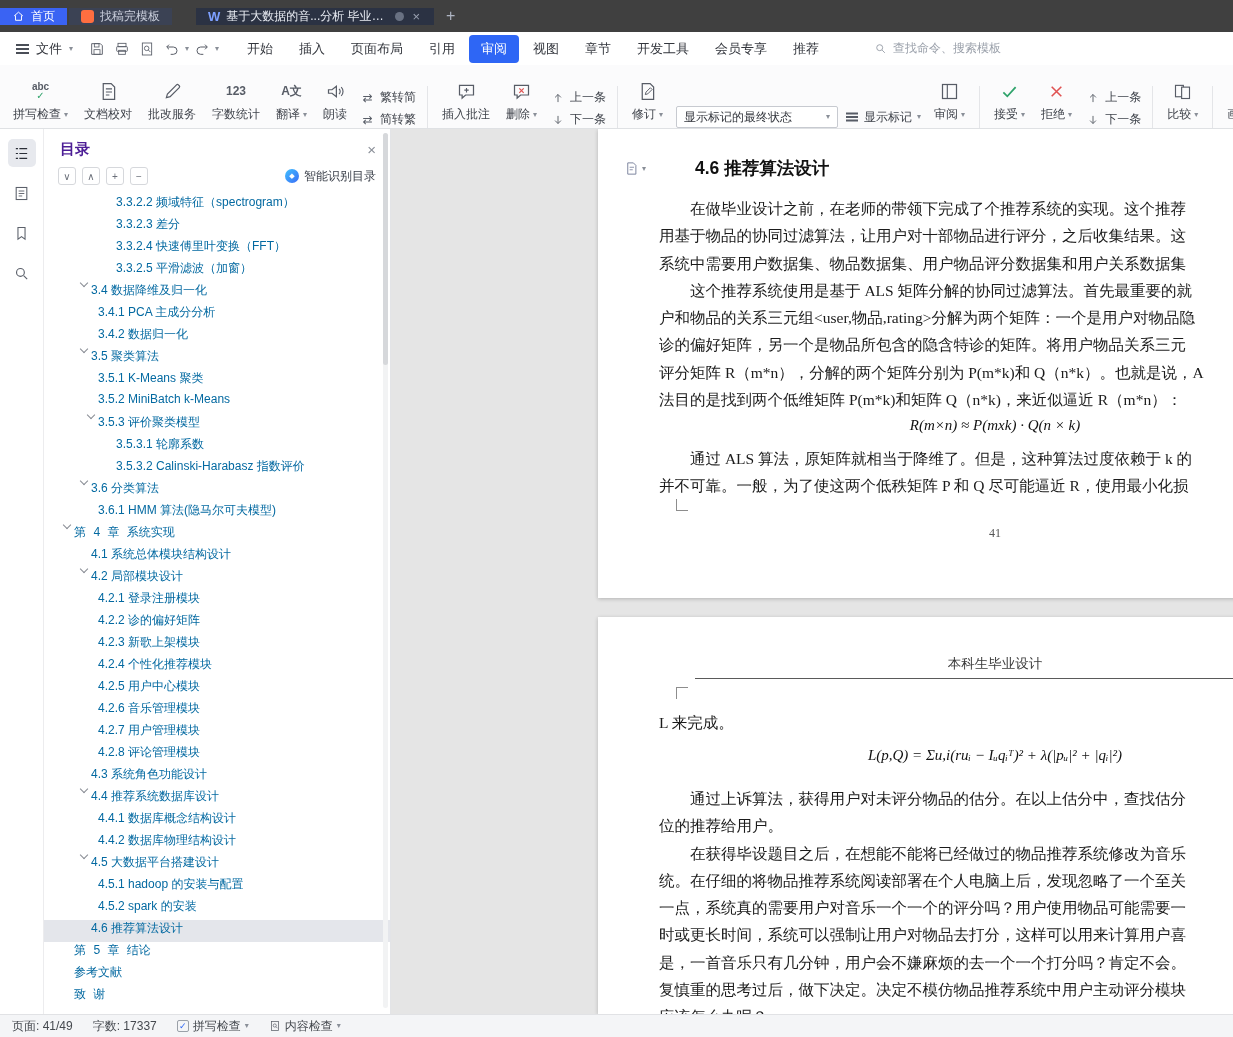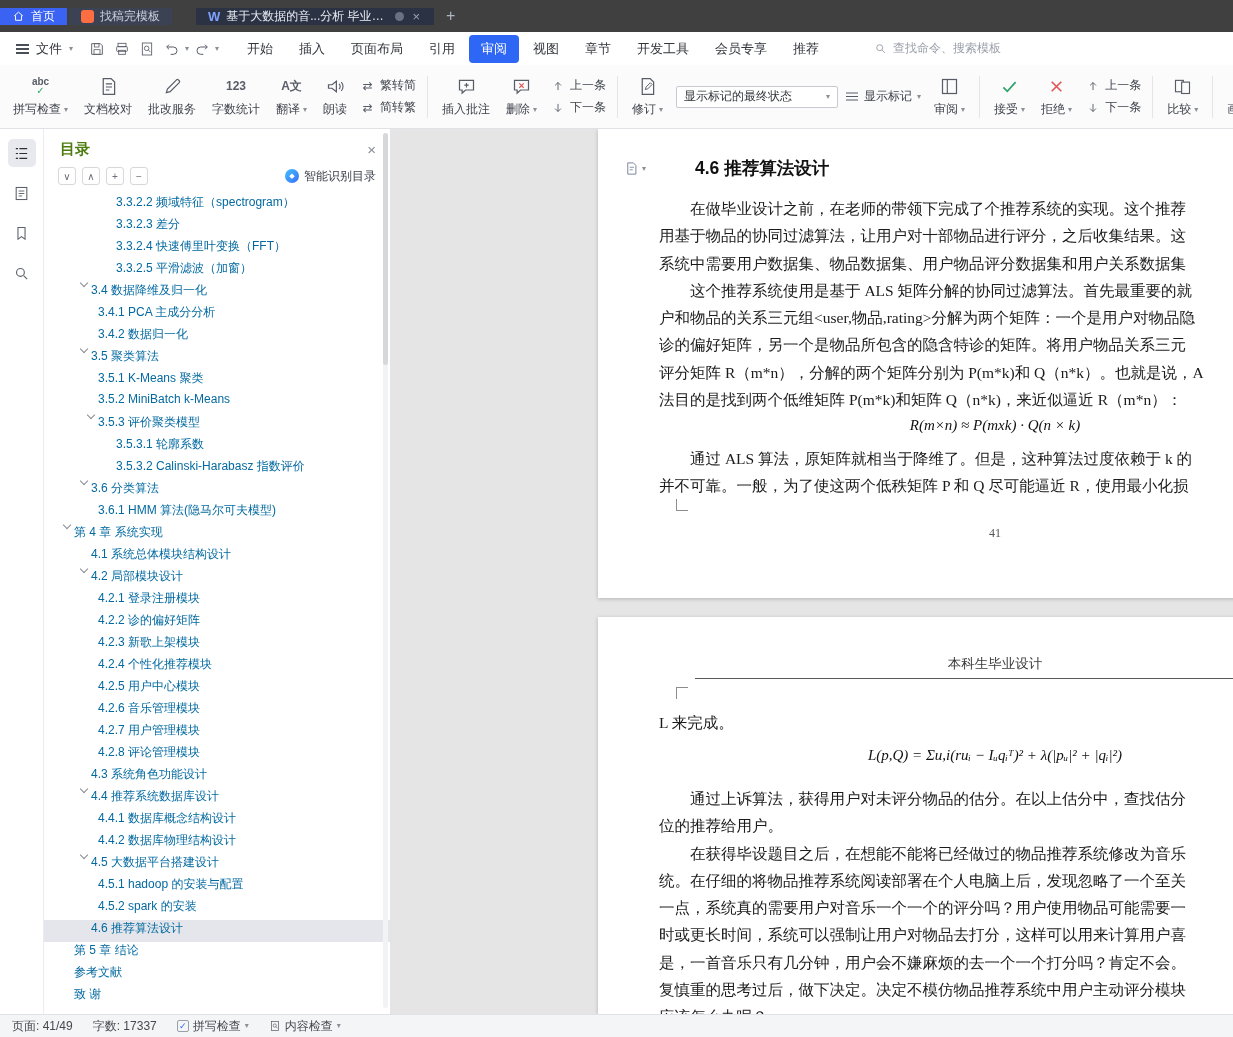--- a/index.html
+++ b/index.html
@@ -31,21 +31,21 @@
   .qat { display:flex; align-items:center; gap:1px; margin-left:4px; }
   .qbtn { width:24px; height:24px; display:flex; align-items:center; justify-content:center; color:#585d67; border-radius:3px; }
   .qbtn svg { width:16px; height:16px; }
   .menu-tab-bar { display:flex; align-items:center; gap:2px; margin-left:16px; }
   .menu-tab { padding:5px 12px; font-size:13px; color:#33363d; border-radius:4px; white-space:nowrap; }
   .menu-tab.active { background:#2e66f5; color:#fff; }
   .menusearch { margin-left:auto; margin-right:232px; display:flex; align-items:center; gap:6px; color:#9ba1ab; font-size:12px; }
   .menusearch svg { width:13px; height:13px; }
 
   
-  .ribbon { position:absolute; top:65px; left:0; right:0; height:64px; background:#fbfbfc; border-bottom:1px solid #dfe1e4; display:flex; align-items:center; padding:0 6px; gap:2px; overflow:hidden; }
+  .ribbon { position:absolute; top:65px; left:0; right:0; height:64px; background:#fbfbfc; border-bottom:1px solid #dfe1e4; display:flex; align-items:flex-end; padding:0 6px; gap:2px; overflow:hidden; }
   .rbtn { display:flex; flex-direction:column; align-items:center; justify-content:center; gap:4px; padding:5px 7px; font-size:12px; color:#3f434b; border-radius:4px; white-space:nowrap; }
   .ric { width:24px; height:22px; display:flex; align-items:center; justify-content:center; color:#575c66; }
   .ric svg { width:21px; height:21px; }
   .rlabel { display:flex; align-items:center; gap:3px; }
   .rcol { display:flex; flex-direction:column; justify-content:center; gap:5px; padding:0 4px; }
   .sbtn { display:flex; align-items:center; gap:5px; font-size:12px; color:#3f434b; white-space:nowrap; }
   .sic { width:15px; height:15px; display:flex; align-items:center; justify-content:center; color:#575c66; }
   .sic svg { width:14px; height:14px; }
   .rdiv { width:1px; height:42px; background:#e4e5e8; margin:0 5px; flex:none; }
   .combo-col { display:flex; flex-direction:row; justify-content:center; gap:6px; padding:0 4px; }
@@ -59,34 +59,34 @@
   
   .main { position:absolute; top:129px; left:0; right:0; bottom:23px; display:flex; }
   .iconstrip { width:44px; background:#fff; border-right:1px solid #ececee; display:flex; flex-direction:column; align-items:center; padding-top:10px; gap:12px; flex:none; }
   .strip-btn { width:28px; height:28px; border-radius:5px; display:flex; align-items:center; justify-content:center; color:#5b606a; }
   .strip-btn.active { background:#e7e9ee; color:#2a2e37; }
   .strip-btn svg { width:17px; height:17px; }
 
   
   .toc { width:347px; background:#fff; border-right:1px solid #e3e4e7; display:flex; flex-direction:column; flex:none; position:relative; }
   .toc-head { display:flex; align-items:center; padding:11px 14px 3px 16px; }
-  .toc-title { font-size:15px; font-weight:bold; color:#4d7c0f; }
+  .toc-title { font-size:15px; font-weight:bold; color:#4c1d95; }
   .toc-close { margin-left:auto; color:#8a8f98; font-size:15px; line-height:1; }
   .toc-tools { display:flex; align-items:center; gap:6px; padding:5px 14px 7px 14px; }
   .tbox { width:18px; height:18px; border:1px solid #d6d8dc; border-radius:3px; display:flex; align-items:center; justify-content:center; font-size:10px; color:#6b707a; }
   .smart { margin-left:auto; display:flex; align-items:center; gap:5px; font-size:12px; color:#3c414b; }
   .smart-ic { width:14px; height:14px; border-radius:50%; background:linear-gradient(135deg,#41c1ff,#3a6cf6); color:#fff; font-size:7px; display:flex; align-items:center; justify-content:center; }
   .smart-ic::before { content:"◆"; }
   .toc-list { flex:1; overflow:hidden; padding-top:2px; position:relative; }
   .toc-item { height:22px; display:flex; align-items:flex-start; font-size:12px; color:#0369a1; white-space:nowrap; }
   .toc-item.selected { background:#e4e6eb; }
   .tarrow { width:14px; flex:none; display:flex; align-items:center; justify-content:center; }
   .tarrow::before { content:""; width:5px; height:5px; border-right:1.3px solid #878b93; border-bottom:1.3px solid #878b93; transform:rotate(45deg); margin-top:-2px; }
   .tarrow.empty::before { content:none; }
-  .lvl0 { padding-left:16px; } .lvl1 { padding-left:33px; } .lvl2 { padding-left:40px; } .lvl3 { padding-left:58px; }
+  .lvl0 { padding-left:16px;font-family:Liberation Mono, monospace; } .lvl1 { padding-left:33px; } .lvl2 { padding-left:40px; } .lvl3 { padding-left:58px; }
   .toc-scroll { position:absolute; right:2px; top:4px; bottom:6px; width:5px; background:#f2f3f4; border-radius:3px; }
   .toc-thumb { position:absolute; top:0; left:0; width:5px; height:232px; background:#d6d8db; border-radius:3px; }
 
   
   .docarea { flex:1; position:relative; background:#e5e5e5; overflow:hidden; }
   .page { position:absolute; left:207px; width:794px; background:#fff; box-shadow:0 1px 4px rgba(0,0,0,.22); }
   .page1 { top:0; height:469px; }
   .page2 { top:488px; height:397px; }
   .note-ind { position:absolute; left:26px; top:32px; display:flex; align-items:center; gap:3px; color:#7f8price; }
   .note-ind svg { width:15px; height:15px; color:#7f87a0; }

